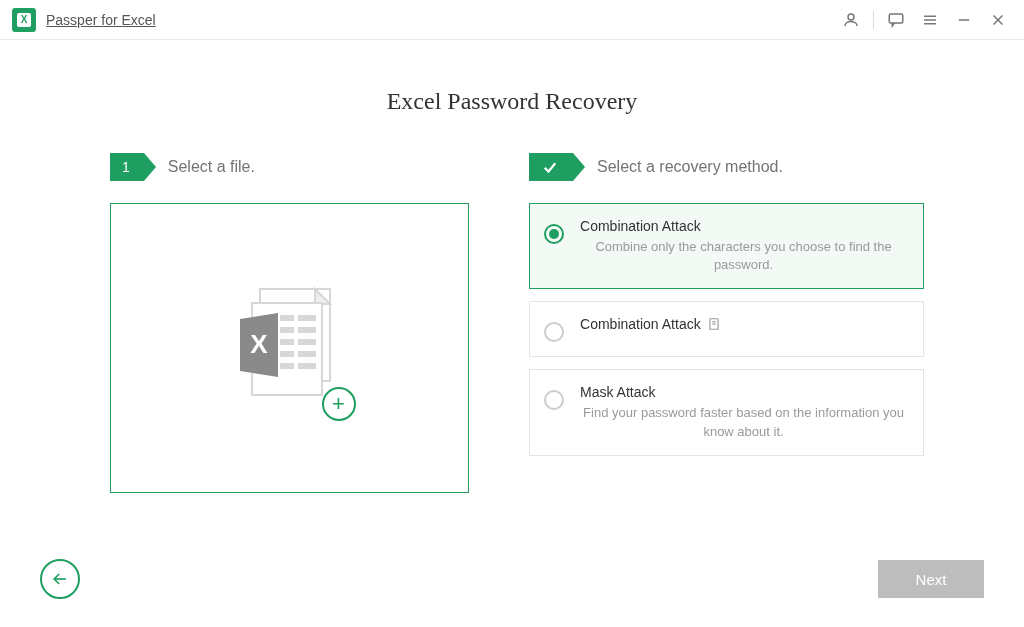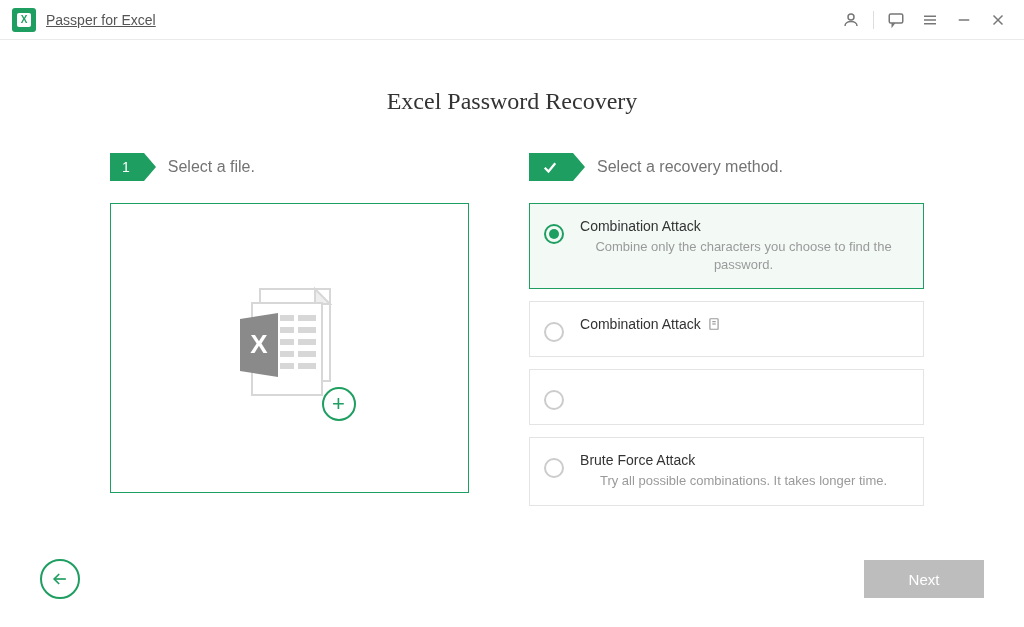--- a/index.html
+++ b/index.html
@@ -38,21 +38,21 @@
   .method.selected .radio { border-color: #1e9e60; }
   .method.selected .radio::after { content: ""; position: absolute; left: 3px; top: 3px; width: 10px; height: 10px; background: #1e9e60; border-radius: 50%; }
   .method-body { flex: 1; }
   .method-title { font-size: 14px; color: #333; margin-bottom: 4px; display:flex; align-items:center; gap:6px;}
   .method-desc { font-size: 13px; color: #9a9a9a; line-height: 1.4; text-align: center; }
   .dict-icon { width:14px; height:14px; stroke:#9a9a9a; }
   
   .footer { position: absolute; bottom: 28px; left: 40px; right: 40px; display: flex; align-items: center; justify-content: space-between; }
   .back-btn { width: 40px; height: 40px; border: 2px solid #1e9e60; border-radius: 50%; display: flex; align-items: center; justify-content: center; cursor: pointer; color: #1e9e60; }
   .back-btn svg { width: 20px; height: 20px; }
-  .next-btn { width: 120px; height: 38px; background: #bdbdbd; color: #fff; font-size: 15px; display: flex; align-items: center; justify-content: center; cursor: pointer; }
+  .next-btn { width: 106px; height: 38px; background: #bdbdbd; color: #fff; font-size: 15px; display: flex; align-items: center; justify-content: center; cursor: pointer; }
 </style>
 </head>
 <body>
 
 <div class="titlebar">
   <div class="logo">
       <div class="logo-inner">X</div>
     </div>
   <div class="app-title">Passper for Excel</div>
   <div class="title-spacer"></div>
@@ -150,28 +150,25 @@
               <svg class="dict-icon" viewBox="0 0 24 24" fill="none" stroke-width="2">
                 <rect x="5" y="3" width="14" height="18" rx="1"></rect>
                 <line x1="9" y1="8" x2="15" y2="8"></line>
                 <line x1="9" y1="12" x2="15" y2="12"></line>
               </svg>
             </div>
           </div>
         </div>
         <div class="method">
           <div class="radio"></div>
-        </div>
-        <div class="method">
-          <div class="radio"></div>
           <div class="method-body">
             <div class="method-title">
-              <span>Brute Force Attack</span>
+              <span>Mask Attack</span>
             </div>
-            <div class="method-desc">Try all possible combinations. It takes longer time.</div>
+            <div class="method-desc">Find your password faster based on the information you know about it.</div>
           </div>
         </div>
       </div>
   </div>
 </div>
 
 <div class="footer">
   <div class="back-btn">
     <svg viewBox="0 0 24 24" fill="none" stroke="currentColor" stroke-width="2">
         <line x1="19" y1="12" x2="5" y2="12"></line>

